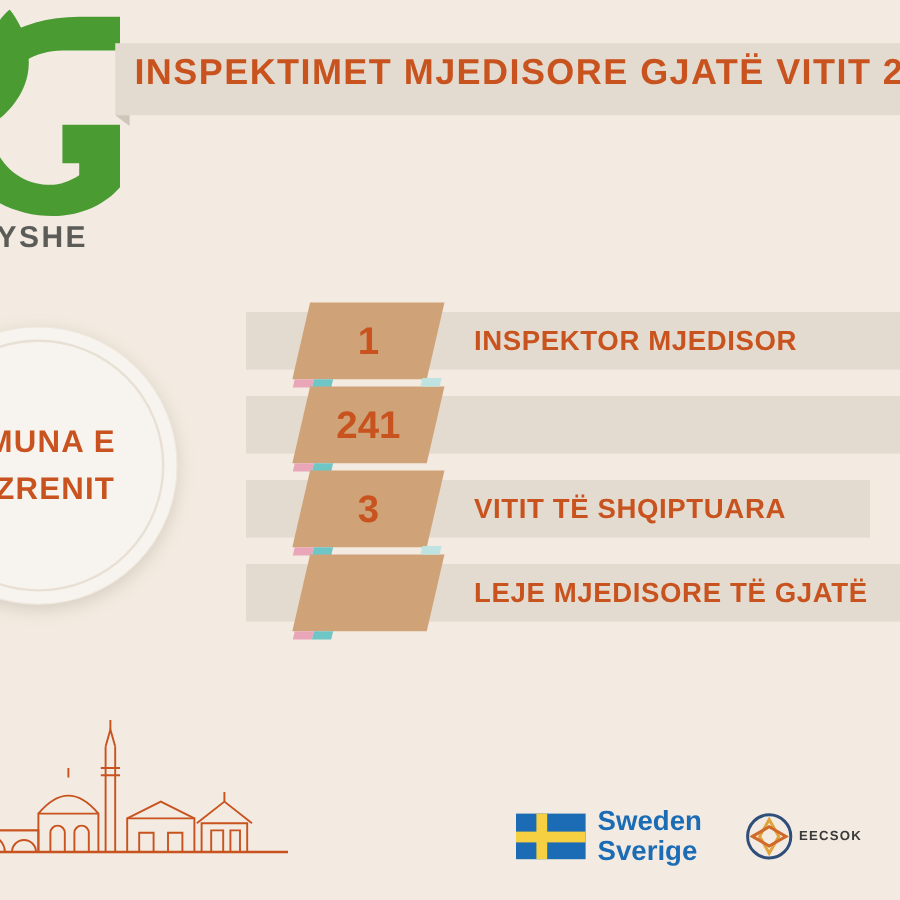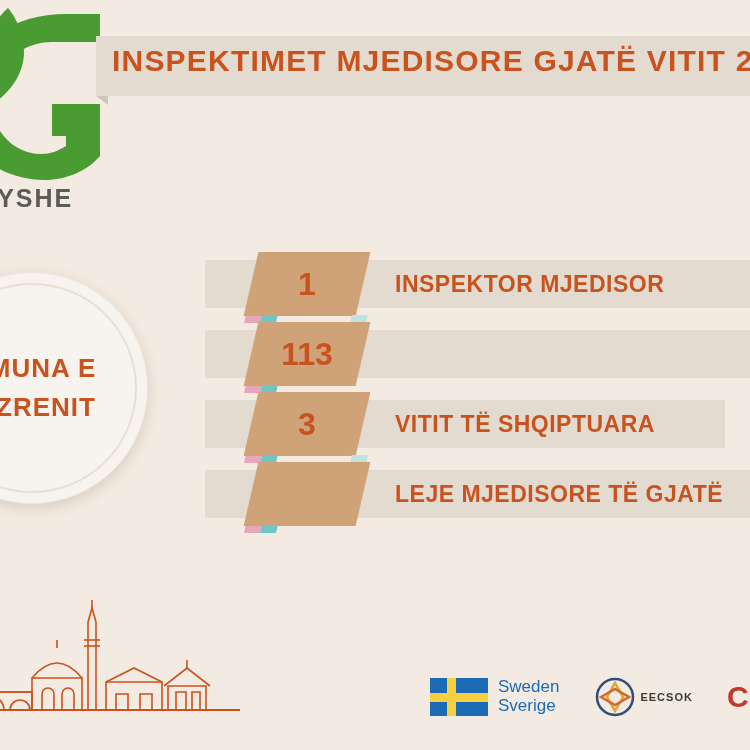--- a/index.html
+++ b/index.html
@@ -230,22 +230,22 @@
     left: 0;
     top: 15px;
     width: 58px;
     height: 9px;
     background: #f6d040;
   }
   .sweden-words {
     line-height: 1.1;
   }
   .sweden-words div {
-    font-size: 17px;
-    font-weight: normal;
+    font-size: 23px;
+    font-weight: bold;
     color: #1b6cb5;
   }
   .eecsok {
     display: flex;
     flex-direction: row;
     align-items: center;
     gap: 3px;
   }
   .eecsok-label {
     font-size: 11px;
@@ -302,21 +302,21 @@
       <div class="row-label">INSPEKTOR MJEDISOR</div>
     </div>
 
     <div class="row">
       <div class="row-bg"></div>
       <div class="num-box">
         <div class="tick-pink"></div>
         <div class="tick-teal"></div>
         <div class="tick-top"></div>
       </div>
-      <div class="num-text">113</div>
+      <div class="num-text">241</div>
     </div>
 
     <div class="row">
       <div class="row-bg short"></div>
       <div class="num-box">
         <div class="tick-pink"></div>
         <div class="tick-teal"></div>
       </div>
       <div class="num-text">3</div>
       <div class="row-label">VITIT TË SHQIPTUARA</div>

